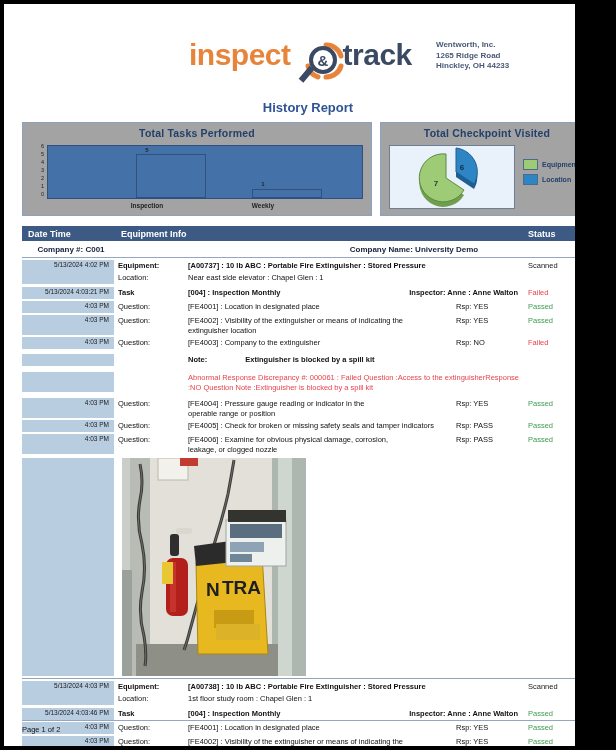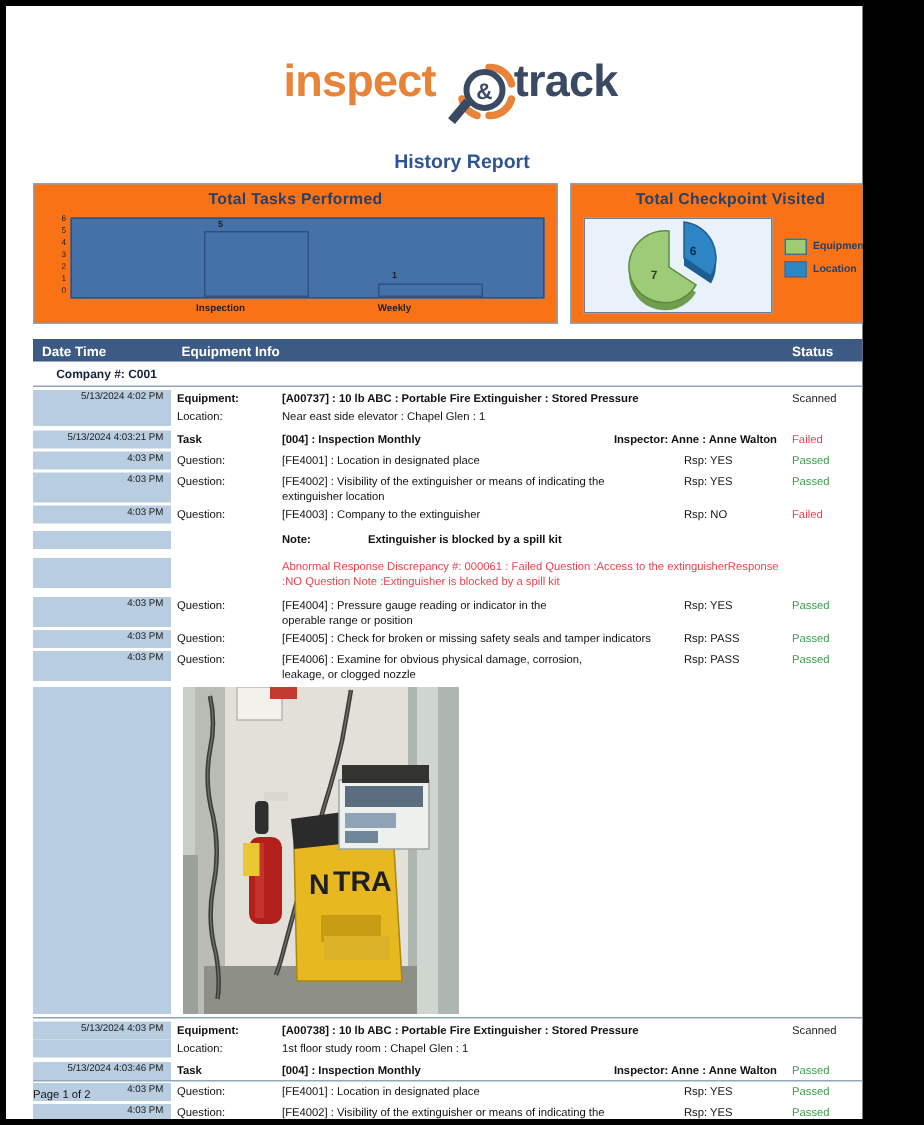--- a/index.html
+++ b/index.html
@@ -27,21 +27,21 @@
     position:absolute;left:432px;top:36px;
     font-size:8px;line-height:10.5px;color:#4a5a75;font-weight:bold;
   }
   .report-title{
     position:absolute;left:0;top:96px;width:608px;text-align:center;
     font-size:13px;font-weight:bold;color:#2f5496;
   }
   
   .charts{position:absolute;left:18px;top:118px;width:572px;height:94px;}
   .chartbox{
-    position:absolute;top:0;border:1px solid #8aa2bd;background:#f97316;
+    position:absolute;top:0;border:1px solid #8aa2bd;background:#a3a3a3;
     box-sizing:border-box;
   }
   .chartbox.left{left:0;width:350px;height:94px;}
   .chartbox.right{left:358px;width:214px;height:94px;}
   .chart-title{
     text-align:center;font-size:10.5px;font-weight:bold;color:#24406b;
     padding-top:4px;letter-spacing:.2px;
   }
   .plot{
     position:absolute;background:#e9f1fa;border:1px solid #6d7f94;
@@ -122,20 +122,25 @@
       <span class="orange">inspect</span><span style="display:inline-block;width:52px;"></span><span>track</span>
     </div>
     <svg class="logo-mark" viewBox="0 0 56 46">
       <path d="M30 5 A15 15 0 0 1 45 16" stroke="#e8833a" stroke-width="5" fill="none" stroke-linecap="round"></path>
       <path d="M45 26 A15 15 0 0 1 30 37" stroke="#e8833a" stroke-width="5" fill="none" stroke-linecap="round"></path>
       <path d="M22 37 A15 15 0 0 1 12 26" stroke="#e8833a" stroke-width="5" fill="none" stroke-linecap="round"></path>
       <circle cx="27" cy="20" r="12" fill="none" stroke="#3b4a63" stroke-width="4"></circle>
       <rect x="11" y="27" width="6" height="17" transform="rotate(40 14 30)" fill="#3b4a63"></rect>
       <text x="27" y="26" font-family="Liberation Sans, sans-serif" font-size="15" font-weight="bold" fill="#3b4a63" text-anchor="middle">&amp;</text>
     </svg>
+    <div class="addr">
+      <div>Wentworth, Inc.</div>
+      <div>1265 Ridge Road</div>
+      <div>Hinckley, OH 44233</div>
+    </div>
   </div>
 
   <div class="report-title">History Report</div>
 
   <div class="charts">
 
     <div class="chartbox left">
       <div class="chart-title">Total Tasks Performed</div>
       <div class="axis-labels">
         <span style="top:0px">6</span>
@@ -190,20 +195,21 @@
   <div class="tbl">
 
     <div class="thead">
       <div class="th-date">Date Time</div>
       <div class="th-equip">Equipment  Info</div>
       <div class="th-status">Status</div>
     </div>
 
     <div class="company-row">
       <div class="c1">Company #: C001</div>
+      <div class="c2">Company Name: University Demo</div>
     </div>
 
     <div class="row" style="padding-top:2px;">
       <div class="cell-date">5/13/2024 4:02 PM</div>
       <div class="cell-lbl b">Equipment:</div>
       <div class="cell-main b">[A00737] : 10 lb ABC : Portable Fire Extinguisher : Stored Pressure</div>
       <div class="cell-status st-scanned">Scanned</div>
     </div>
 
     <div class="row">

